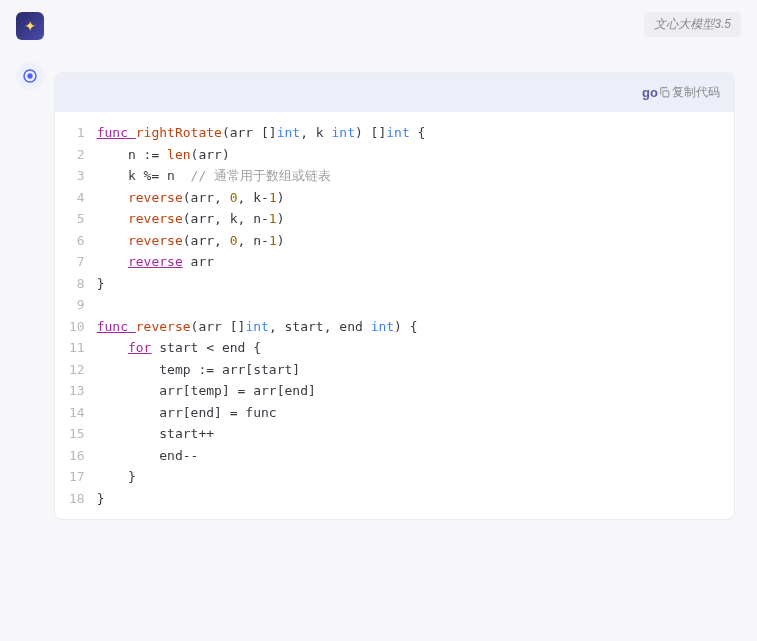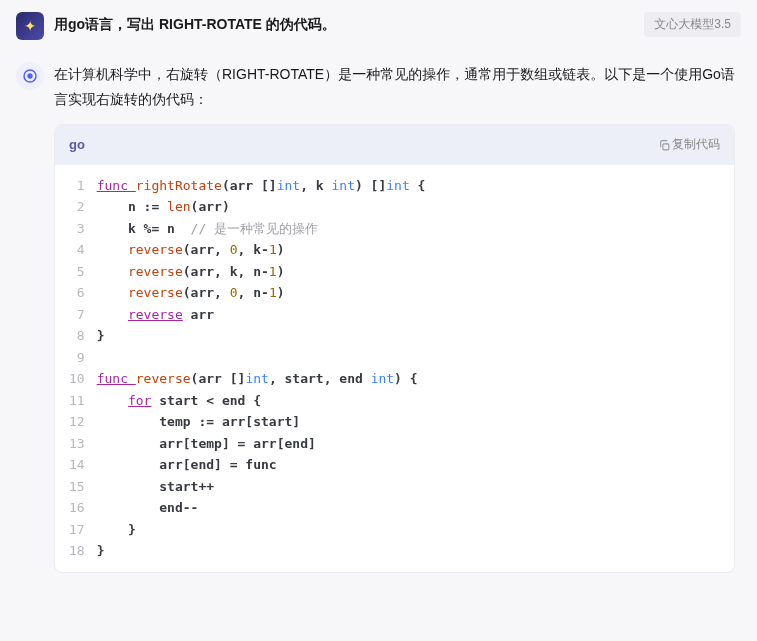--- a/index.html
+++ b/index.html
@@ -34,20 +34,21 @@
       padding-top: 4px;
     }
     .model-badge {
       font-size: 12px;
       color: #888;
       background: #eeeef2;
       padding: 4px 10px;
       border-radius: 4px;
       margin-left: auto;
       align-self: flex-start;
+      font-style: italic;
     }
     .assistant-row {
       display: flex;
       align-items: flex-start;
       padding: 18px 16px 0 16px;
       gap: 10px;
     }
     .assistant-avatar {
       width: 28px; height: 28px;
       border-radius: 50%;
@@ -67,21 +68,21 @@
     .code-block {
       background: #fff;
       border-radius: 8px;
       overflow: hidden;
       margin: 10px 0 18px 0;
       border: 1px solid #ebebf0;
     }
     .code-header {
       display: flex;
       align-items: center;
-      justify-content: space-between;
+      justify-content: flex-end;
       background: #eceef8;
       padding: 8px 14px;
       font-size: 13px;
     }
     .code-lang { color: #5b5ba8; font-weight: 600; }
     .copy-btn {
       display: flex; align-items: center; gap: 1px;
       color: #888; font-size: 12px; cursor: pointer;
     }
     .copy-btn svg { width: 13px; height: 13px; }
@@ -102,43 +103,41 @@
     .code-lines {
       white-space: pre;
       padding-right: 14px;
       color: #383a42;
     }
     .kw { color: #a626a4; text-decoration: underline; }
     .fn { color: #c2410c; }
     .typ { color: #3b82f6; }
     .num { color: #986801; }
     .cmt { color: #a0a1a7; }
-    .ident { color: #383a42; font-weight: bold; }
+    .ident { color: #383a42; }
   </style>
 </head>
 <body>
 
 <div class="container">
 
   <div class="header-row">
     <div class="user-avatar">✦</div>
-    <div class="prompt-text">用go语言，写出 RIGHT-ROTATE 的伪代码。</div>
     <div class="model-badge">文心大模型3.5</div>
   </div>
 
   <div class="assistant-row">
     <div class="assistant-avatar">
       <svg viewBox="0 0 24 24">
         <circle cx="12" cy="12" r="9" fill="none" stroke="#5060ff" stroke-width="2.2"></circle>
         <circle cx="12" cy="12" r="4" fill="#5060ff"></circle>
       </svg>
     </div>
     <div class="assistant-content">
 
-      <div class="intro-text">在计算机科学中，右旋转（RIGHT-ROTATE）是一种常见的操作，通常用于数组或链表。以下是一个使用Go语言实现右旋转的伪代码：</div>
 
       <div class="code-block">
         <div class="code-header">
           <span class="code-lang">go</span>
           <span class="copy-btn">
             <svg viewBox="0 0 24 24" fill="none" stroke="#999" stroke-width="2">
               <rect x="9" y="9" width="11" height="11" rx="2"></rect>
               <path d="M5 15V5a2 2 0 0 1 2-2h10"></path>
             </svg>
             <span>复制代码</span>
@@ -158,21 +157,21 @@
 11
 12
 13
 14
 15
 16
 17
 18</div>
           <div class="code-lines" id="code-lines"><span class="kw">func </span><span class="fn">rightRotate</span><span class="ident">(arr []</span><span class="typ">int</span><span class="ident">, k </span><span class="typ">int</span><span class="ident">) []</span><span class="typ">int</span><span class="ident"> {</span>
 <span class="ident">    n := </span><span class="fn">len</span><span class="ident">(arr)</span>
-<span class="ident">    k %= n  </span><span class="cmt">// 是一种常见的操作</span>
+<span class="ident">    k %= n  </span><span class="cmt">// 通常用于数组或链表</span>
 <span class="ident">    </span><span class="fn">reverse</span><span class="ident">(arr, </span><span class="num">0</span><span class="ident">, k-</span><span class="num">1</span><span class="ident">)</span>
 <span class="ident">    </span><span class="fn">reverse</span><span class="ident">(arr, k, n-</span><span class="num">1</span><span class="ident">)</span>
 <span class="ident">    </span><span class="fn">reverse</span><span class="ident">(arr, </span><span class="num">0</span><span class="ident">, n-</span><span class="num">1</span><span class="ident">)</span>
 <span class="ident">    </span><span class="kw">reverse</span><span class="ident"> arr</span>
 <span class="ident">}</span>
 <span class="ident"></span>
 <span class="kw">func </span><span class="fn">reverse</span><span class="ident">(arr []</span><span class="typ">int</span><span class="ident">, start, end </span><span class="typ">int</span><span class="ident">) {</span>
 <span class="ident">    </span><span class="kw">for</span><span class="ident"> start &lt; end {</span>
 <span class="ident">        temp := arr[start]</span>
 <span class="ident">        arr[temp] = arr[end]</span>

